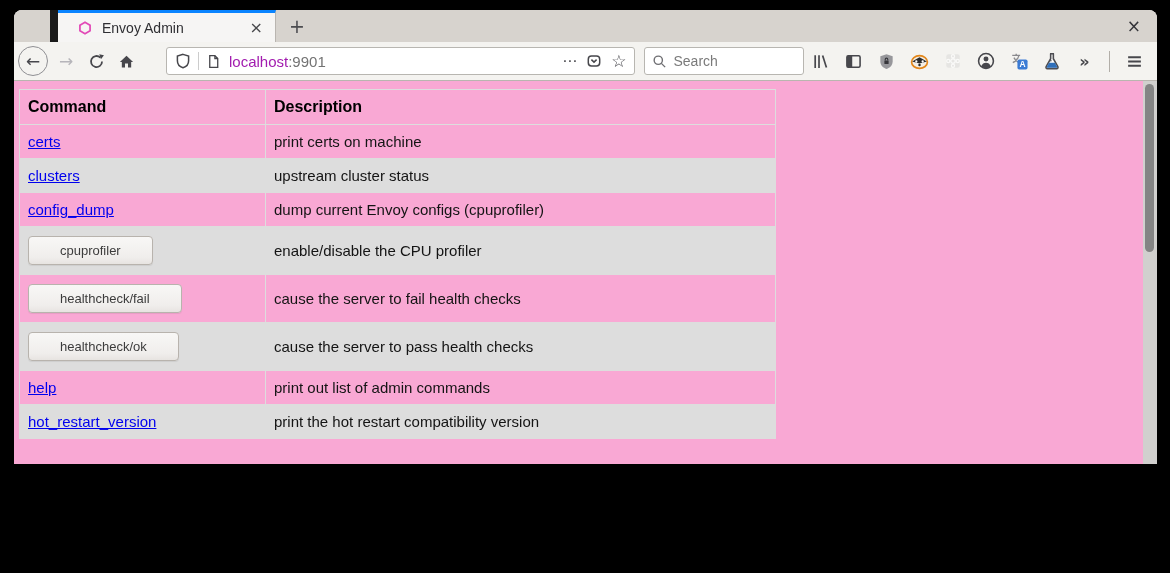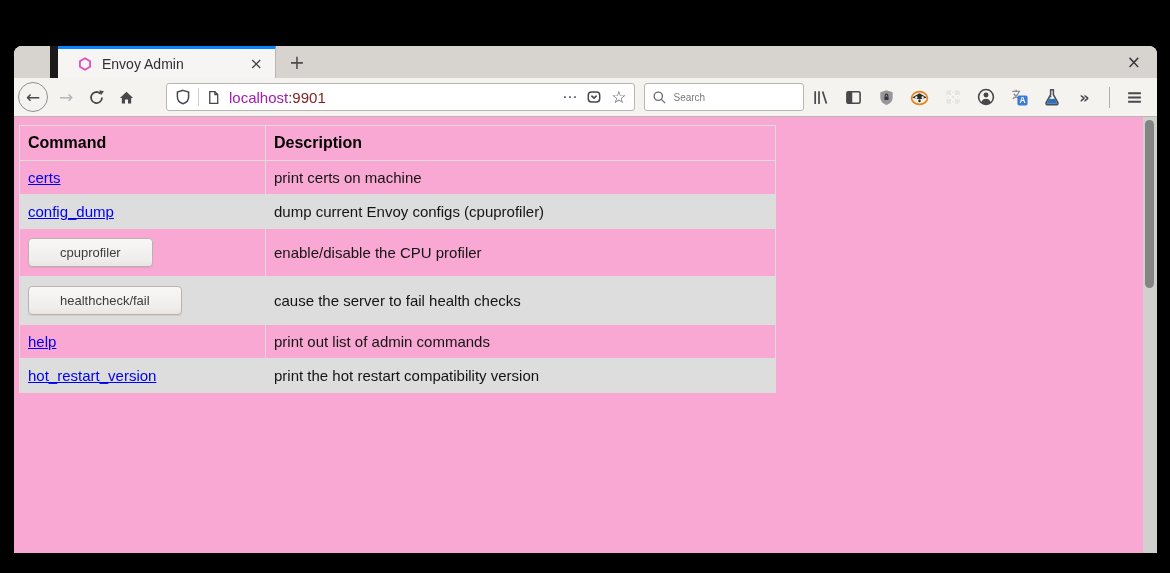--- a/index.html
+++ b/index.html
@@ -4,22 +4,22 @@
 <style>
   :root{
     --accent-blue:#0a84ff; --titlebar-gray:#d7d3ce; --toolbar-gray:#f4f3f0;
     --tab-bg:#f6f5f4; --link-blue:#0000ee; --row-alt-gray:#dddddd;
     --icon-dark:#47474c; --icon-disabled:#b6b5ba; --favicon-pink:#e24ab7;
   }
   *{margin:0;padding:0;box-sizing:border-box;}
   html,body{width:1170px;height:573px;overflow:hidden;background:#000;}
   body{font-family:"Liberation Sans",sans-serif;}
   .screen{position:relative;width:1170px;height:573px;background:#000;}
-  .window{position:absolute;left:14px;top:10px;width:1143px;height:507px;
-    border-radius:8px 8px 0 0;overflow:hidden;background:#fff;display:flex;flex-direction:column;margin-top:36px;}
+  .window{position:absolute;left:14px;top:10px;width:1143px;height:454px;
+    border-radius:8px 8px 0 0;overflow:hidden;background:#fff;display:flex;flex-direction:column;}
   
   .tabbar{height:32px;background:var(--titlebar-gray);display:flex;align-items:stretch;flex:0 0 auto;}
   .titlebar-spacer{width:36px;background:var(--titlebar-gray);border-radius:8px 0 0 0;}
   .pretab-gap{width:8px;background:#1a1a1a;}
   .tab{width:218px;background:var(--tab-bg);border-top:3px solid var(--accent-blue);
     border-right:1px solid #b9b5b0;display:flex;align-items:center;padding:0 8px 0 20px;}
   .tab-title{flex:1 1 auto;font-size:14px;color:#2f2f33;margin-left:10px;white-space:nowrap;overflow:hidden;}
   .tab-close{font-size:16px;color:#48484c;line-height:1;padding:2px 4px;cursor:default;}
   .newtab{width:26px;margin-left:8px;align-self:center;text-align:center;font-size:19px;color:#4c4c50;line-height:26px;height:26px;}
   .titlebar-drag{flex:1 1 auto;}
@@ -31,25 +31,25 @@
   .back-circle{width:30px;height:30px;border:1px solid #8f8f93;border-radius:50%;background:var(--toolbar-gray);
     font-size:17px;margin-right:6px;}
   .sq24{width:24px;height:24px;margin-right:6px;font-size:17px;}
   .disabled{color:var(--icon-disabled);}
   .glyph{font-family:"DejaVu Sans","Liberation Sans",sans-serif;}
   .urlbar{width:471px;height:28px;background:#fff;border:1px solid #b8b6b1;border-radius:3px;
     margin-left:22px;display:flex;align-items:center;padding:0 8px;}
   .urlbar .vsep{width:1px;height:18px;background:#ccc;margin:0 7px;}
   .url-text{flex:1 1 auto;font-size:15px;margin-left:8px;white-space:nowrap;overflow:hidden;}
   .url-host{color:#a21caf;}
-  .url-port{color:#7f1d1d;}
+  .url-port{color:#737373;}
   .url-action{color:var(--icon-dark);margin-left:9px;display:flex;align-items:center;font-size:15px;}
   .searchbox{width:160px;height:28px;background:#fff;border:1px solid #b8b6b1;border-radius:3px;
     margin-left:9px;display:flex;align-items:center;padding:0 7px;}
-  .searchbox input{border:none;outline:none;width:110px;font-size:10px;color:#333;margin-left:6px;
+  .searchbox input{border:none;outline:none;width:110px;font-size:14px;color:#333;margin-left:6px;
     font-family:"Liberation Sans",sans-serif;background:transparent;}
   .searchbox input::placeholder{color:#7a7a7a;}
   .tool-icons{display:flex;align-items:center;margin-left:auto;}
   .ticon{width:20px;height:24px;margin:0 6.5px;display:flex;align-items:center;justify-content:center;}
   .chev{font-size:16px;color:var(--icon-dark);font-weight:bold;}
   .toolbar-sep{width:1px;height:21px;background:#b2aea8;margin:0 8px;}
   
   .content{position:relative;flex:1 1 auto;background:#f9a8d4;overflow:hidden;}
   .page-area{position:absolute;left:0;top:0;right:14px;bottom:0;overflow:hidden;}
   .scrollbar{position:absolute;right:0;top:0;width:14px;height:100%;background:#d1d0ce;}
@@ -222,32 +222,40 @@
               <th class="col-cmd">Command</th>
               <th class="col-desc">Description</th>
             </tr>
           </thead>
           <tbody id="table-body">
               <tr>
                 <td class="col-cmd"><a href="#" class="cmd-link">certs</a></td>
                 <td class="col-desc">print certs on machine</td>
               </tr>
               <tr>
+                <td class="col-cmd"><a href="#" class="cmd-link">clusters</a></td>
+                <td class="col-desc">upstream cluster status</td>
+              </tr>
+              <tr>
                 <td class="col-cmd"><a href="#" class="cmd-link">config_dump</a></td>
                 <td class="col-desc">dump current Envoy configs (cpuprofiler)</td>
               </tr>
               <tr>
                 <td class="col-cmd"><button class="gtk-btn">cpuprofiler</button></td>
                 <td class="col-desc">enable/disable the CPU profiler</td>
               </tr>
               <tr>
                 <td class="col-cmd"><button class="gtk-btn">healthcheck/fail</button></td>
                 <td class="col-desc">cause the server to fail health checks</td>
               </tr>
               <tr>
+                <td class="col-cmd"><button class="gtk-btn">healthcheck/ok</button></td>
+                <td class="col-desc">cause the server to pass health checks</td>
+              </tr>
+              <tr>
                 <td class="col-cmd"><a href="#" class="cmd-link">help</a></td>
                 <td class="col-desc">print out list of admin commands</td>
               </tr>
               <tr>
                 <td class="col-cmd"><a href="#" class="cmd-link">hot_restart_version</a></td>
                 <td class="col-desc">print the hot restart compatibility version</td>
               </tr>
             </tbody>
         </table>
       </div>

